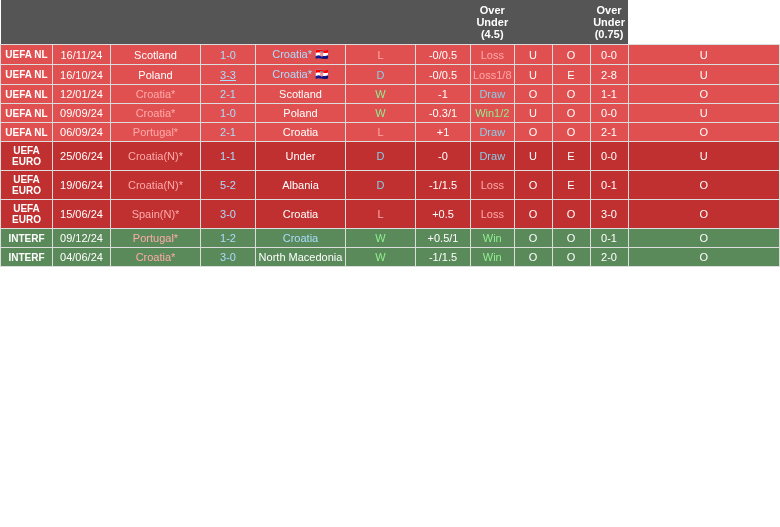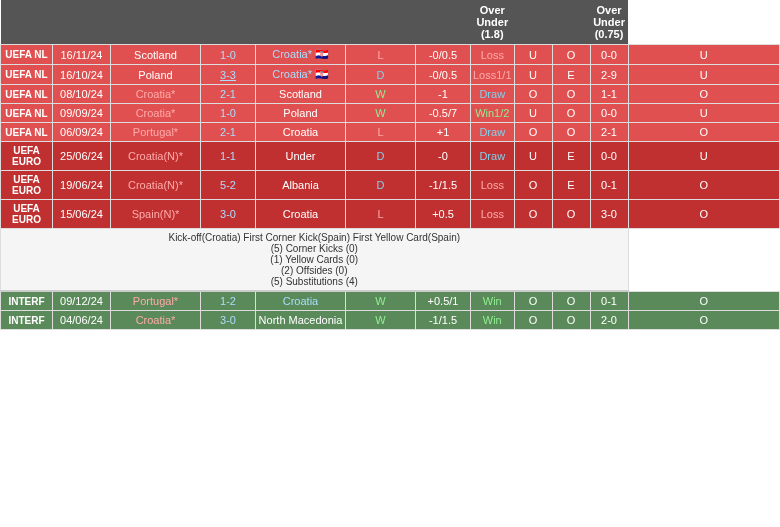--- a/index.html
+++ b/index.html
@@ -46,21 +46,21 @@
 <table>
   <thead>
     <tr>
       <th class="col-match"></th>
       <th class="col-date"></th>
       <th class="col-team1"></th>
       <th class="col-result"></th>
       <th class="col-team2"></th>
       <th class="col-hcp"></th>
       <th class="col-odds"></th>
-      <th class="col-ou25">Over Under (1.8)</th>
+      <th class="col-ou25">Over Under (4.5)</th>
       <th class="col-odd-even"></th>
       <th class="col-ht"></th>
       <th class="col-ou075">Over Under (0.75)</th>
     </tr>
   </thead>
   <tbody id="table-body">
   <tr style="background-color: rgb(224, 80, 80); color: rgb(255, 255, 255);">
         <td style="font-weight: bold; font-size: 10px;">UEFA NL</td>
         <td>16/11/24</td>
         <td>Scotland</td>
@@ -75,48 +75,48 @@
         <td>U</td>
       </tr>
       <tr style="background-color: rgb(224, 80, 80); color: rgb(255, 255, 255);">
         <td style="font-weight: bold; font-size: 10px;">UEFA NL</td>
         <td>16/10/24</td>
         <td>Poland</td>
         <td style="color: rgb(170, 221, 255); text-decoration: underline;">3-3</td>
         <td style="color: rgb(170, 221, 255);">Croatia* 🇭🇷</td>
         <td style="color: rgb(135, 206, 235);">D</td>
         <td>-0/0.5</td>
-        <td style="color: rgb(255, 170, 170);">Loss1/1</td>
+        <td style="color: rgb(255, 170, 170);">Loss1/8</td>
         <td>U</td>
         <td>E</td>
-        <td>2-9</td>
-        <td>U</td>
-      </tr>
-      <tr style="background-color: rgb(224, 80, 80); color: rgb(255, 255, 255);">
-        <td style="font-weight: bold; font-size: 10px;">UEFA NL</td>
-        <td>08/10/24</td>
+        <td>2-8</td>
+        <td>U</td>
+      </tr>
+      <tr style="background-color: rgb(224, 80, 80); color: rgb(255, 255, 255);">
+        <td style="font-weight: bold; font-size: 10px;">UEFA NL</td>
+        <td>12/01/24</td>
         <td style="color: rgb(255, 170, 170);">Croatia*</td>
         <td style="color: rgb(170, 221, 255);">2-1</td>
         <td>Scotland</td>
         <td style="color: rgb(144, 238, 144);">W</td>
         <td>-1</td>
         <td style="color: rgb(135, 206, 235);">Draw</td>
         <td>O</td>
         <td>O</td>
         <td>1-1</td>
         <td>O</td>
       </tr>
       <tr style="background-color: rgb(224, 80, 80); color: rgb(255, 255, 255);">
         <td style="font-weight: bold; font-size: 10px;">UEFA NL</td>
         <td>09/09/24</td>
         <td style="color: rgb(255, 170, 170);">Croatia*</td>
         <td style="color: rgb(170, 221, 255);">1-0</td>
         <td>Poland</td>
         <td style="color: rgb(144, 238, 144);">W</td>
-        <td>-0.5/7</td>
+        <td>-0.3/1</td>
         <td style="color: rgb(144, 238, 144);">Win1/2</td>
         <td>U</td>
         <td>O</td>
         <td>0-0</td>
         <td>U</td>
       </tr>
       <tr style="background-color: rgb(224, 80, 80); color: rgb(255, 255, 255);">
         <td style="font-weight: bold; font-size: 10px;">UEFA NL</td>
         <td>06/09/24</td>
         <td style="color: rgb(255, 170, 170);">Portugal*</td>
@@ -165,23 +165,20 @@
         <td style="color: rgb(170, 221, 255);">3-0</td>
         <td>Croatia</td>
         <td style="color: rgb(255, 170, 170);">L</td>
         <td>+0.5</td>
         <td style="color: rgb(255, 170, 170);">Loss</td>
         <td>O</td>
         <td>O</td>
         <td>3-0</td>
         <td>O</td>
       </tr>
-      <tr>
-        <td colspan="11" style="background-color: rgb(245, 245, 245); color: rgb(51, 51, 51); font-size: 10px; text-align: center; padding: 3px 5px; border-bottom: 2px solid rgb(204, 204, 204);">Kick-off(Croatia)  First Corner Kick(Spain)  First Yellow Card(Spain)<br>(5) Corner Kicks (0)<br>(1) Yellow Cards (0)<br>(2) Offsides (0)<br>(5) Substitutions (4)</td>
-      </tr>
       <tr style="background-color: rgb(90, 138, 90); color: rgb(255, 255, 255);">
         <td style="font-weight: bold; font-size: 10px;">INTERF</td>
         <td>09/12/24</td>
         <td style="color: rgb(255, 170, 170);">Portugal*</td>
         <td style="color: rgb(170, 221, 255);">1-2</td>
         <td style="color: rgb(170, 221, 255);">Croatia</td>
         <td style="color: rgb(144, 238, 144);">W</td>
         <td>+0.5/1</td>
         <td style="color: rgb(144, 238, 144);">Win</td>
         <td>O</td>

